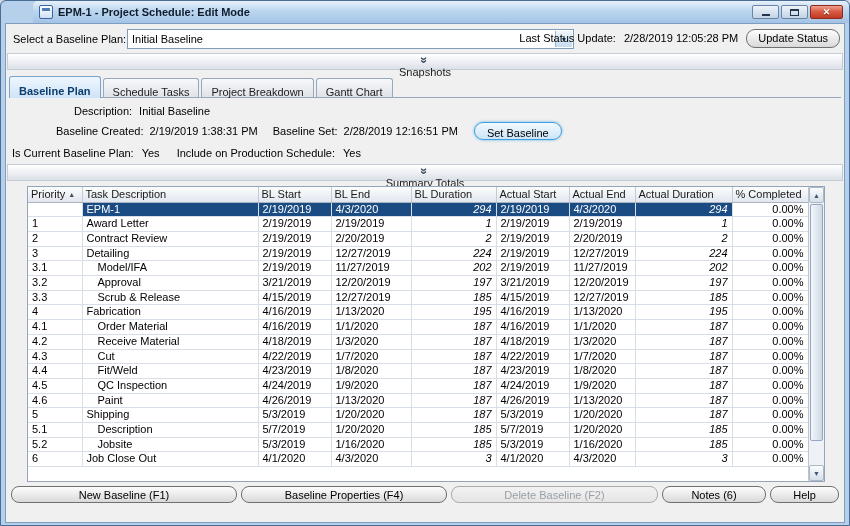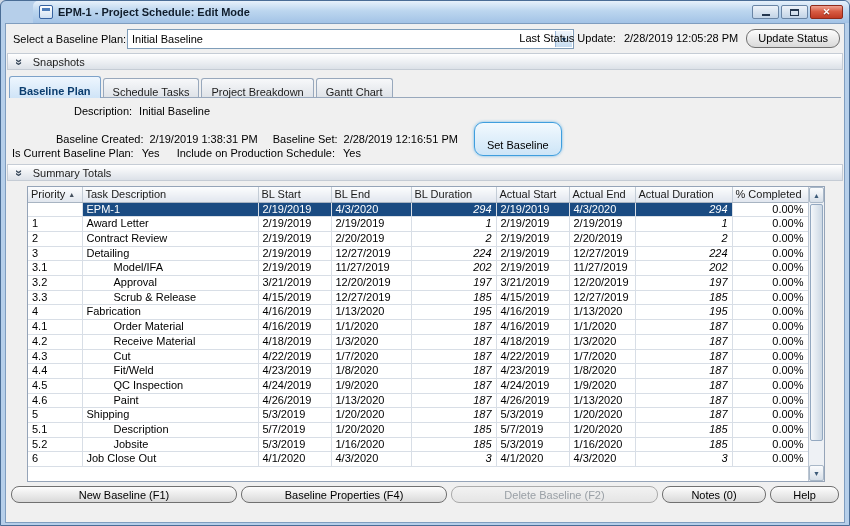--- a/index.html
+++ b/index.html
@@ -50,21 +50,21 @@
   .status-group{ position:absolute; top:3px; right:4px; height:22px; display:flex; align-items:center; gap:8px; }
 
   .btn{ font-family:inherit; font-size:11px; color:#000; cursor:default;
         border:1px solid #707070; border-radius:9px;
         background:linear-gradient(#fdfdfd,#d9d9d9); }
   .btn-update{ height:19px; padding:0 11px; }
 
   .section-bar{
     position:absolute; left:1px; right:1px; height:17px;
     background:linear-gradient(#ffffff,#dce1e8); border:1px solid #c5ccd5;
-    display:flex; align-items:center;
+    display:flex; align-items:center;flex-direction:column;
   }
   .bar-snapshots{ top:29px; }
   .bar-summary{ top:140px; }
   .chevron{ display:inline-block; transform:rotate(90deg); font-size:12px; font-weight:bold; color:#3c4c5e; margin:0 10px 0 8px; line-height:1; }
   .section-label{ font-size:11px; color:#1c1c1c; }
 
   .tabs{ position:absolute; left:3px; top:52px; right:3px; height:22px; display:flex; align-items:flex-end; border-bottom:1px solid #98a8bc; }
   .tab{
     height:19px; line-height:18px; padding:4px 9px; margin-right:2px;
     background:linear-gradient(#f7f8fa,#dfe3e8); border:1px solid #98a8bc; border-bottom:none;
@@ -74,21 +74,21 @@
     height:22px; line-height:21px; margin-bottom:-1px;
     background:linear-gradient(#eef6fe,#cfe4f7); border-color:#7da2c9;
     color:#0b3d6e; font-weight:bold;
   }
 
   .row-desc{ position:absolute; left:52px; top:81px; display:flex; gap:7px; align-items:center;padding-left:16px; }
   .row-created{ position:absolute; left:50px; top:98px; display:flex; align-items:center; }
   .row-created .g1{ margin-left:6px; }
   .row-created .g2{ margin-left:15px; }
   .row-created .g3{ margin-left:6px; }
-  .btn-set{ margin-left:16px; height:18px; padding:16px 12px; font-family:inherit; font-size:11px;
+  .btn-set{ margin-left:16px; height:18px; padding:4px 12px; font-family:inherit; font-size:11px;
     border:1px solid #3f9ede; border-radius:9px; box-shadow:0 0 3px rgba(80,170,230,.85);
     background:linear-gradient(#f2f9fe,#cde5f7); cursor:default; }
   .row-current{ position:absolute; left:6px; top:123px; display:flex; align-items:center; }
   .row-current .g1{ margin-left:8px; }
   .row-current .g2{ margin-left:17px; }
   .row-current .g3{ margin-left:8px; }
 
   .table-wrap{
     position:absolute; top:162px; left:21px; width:798px; height:296px;
     background:#fff; border:1px solid #95a4b8;
@@ -101,21 +101,21 @@
   }
   .grid td{
     height:13.7px; line-height:13.7px; padding:0 4px;
     border-right:1px solid #d8dee6; border-bottom:1px solid #d8dee6;
     white-space:nowrap; overflow:hidden; background:#fff; color:#000; cursor:default;
   }
   .c0{width:54px}.c1{width:176px}.c2{width:73px}.c3{width:80px}.c4{width:85px}
   .c5{width:73px}.c6{width:66px}.c7{width:97px}.c8{width:76px}
   td.c4, td.c7{ text-align:right;font-style:italic; }
   td.c8{ text-align:right; }
-  td.ind1{ padding-left:31px; }
+  td.ind1{ padding-left:15px; }
   tr.selected td{ background:#1a4b82; color:#fff; }
   tr.selected td.c0, tr.selected td.c8{ background:#fff; color:#000; }
   .sort-arrow{ font-size:7px; color:#44505e; margin-left:3px; vertical-align:1px; }
 
   .vscroll{ position:absolute; top:0; right:0; width:16px; height:294px; background:#eef1f5; border-left:1px solid #bcc6d2; }
   .scroll-btn{ position:absolute; left:0; width:15px; height:16px;
     background:linear-gradient(#fbfcfd,#d7dfe8); border:1px solid #a9b8c8; border-radius:2px;
     display:flex; align-items:center; justify-content:center; font-size:7px; color:#3c5a78; }
   .scroll-up{ top:0; }
   .scroll-down{ bottom:0; }
@@ -420,18 +420,18 @@
         <div class="scroll-btn scroll-up">▲</div>
         <div class="scroll-thumb"></div>
         <div class="scroll-btn scroll-down">▼</div>
       </div>
     </div>
 
     <div class="footer">
         <button class="footer-btn fb0">New Baseline (F1)</button>
         <button class="footer-btn fb1">Baseline Properties (F4)</button>
         <button class="footer-btn fb2 disabled" disabled="">Delete Baseline (F2)</button>
-        <button class="footer-btn fb3">Notes (0)</button>
+        <button class="footer-btn fb3">Notes (6)</button>
         <button class="footer-btn fb4">Help</button>
       </div>
 
   </div>
 </div>
 
 </body></html>

